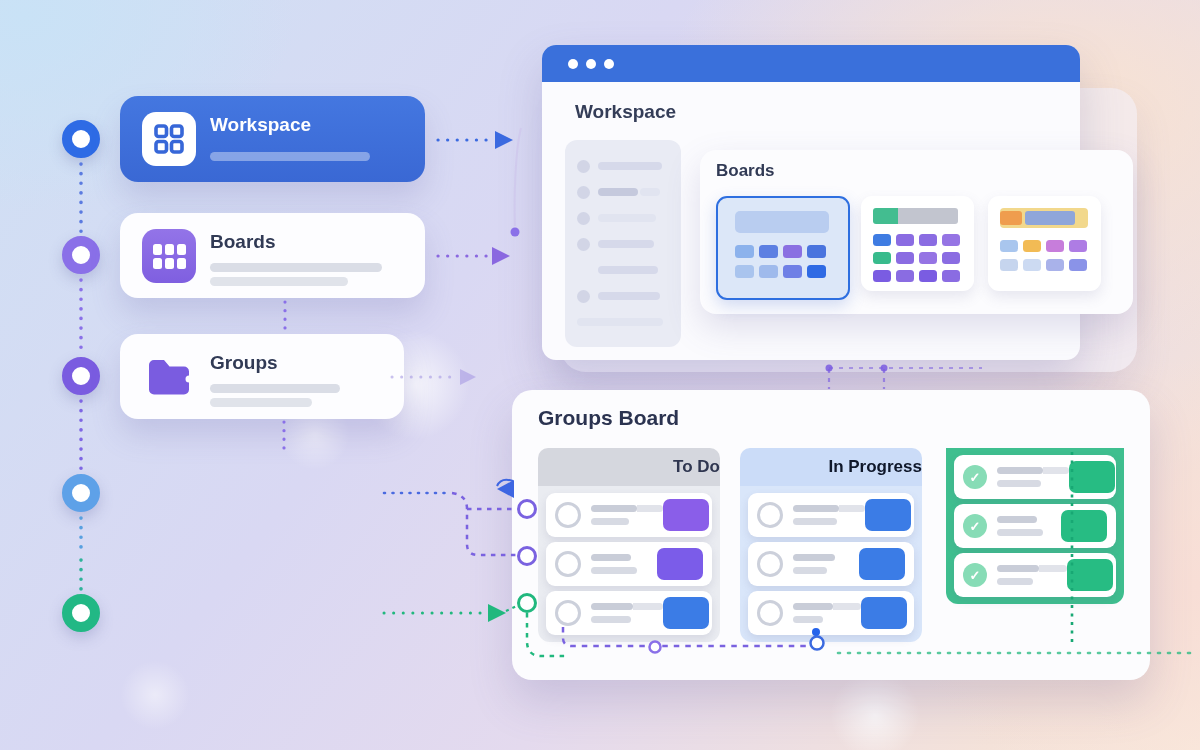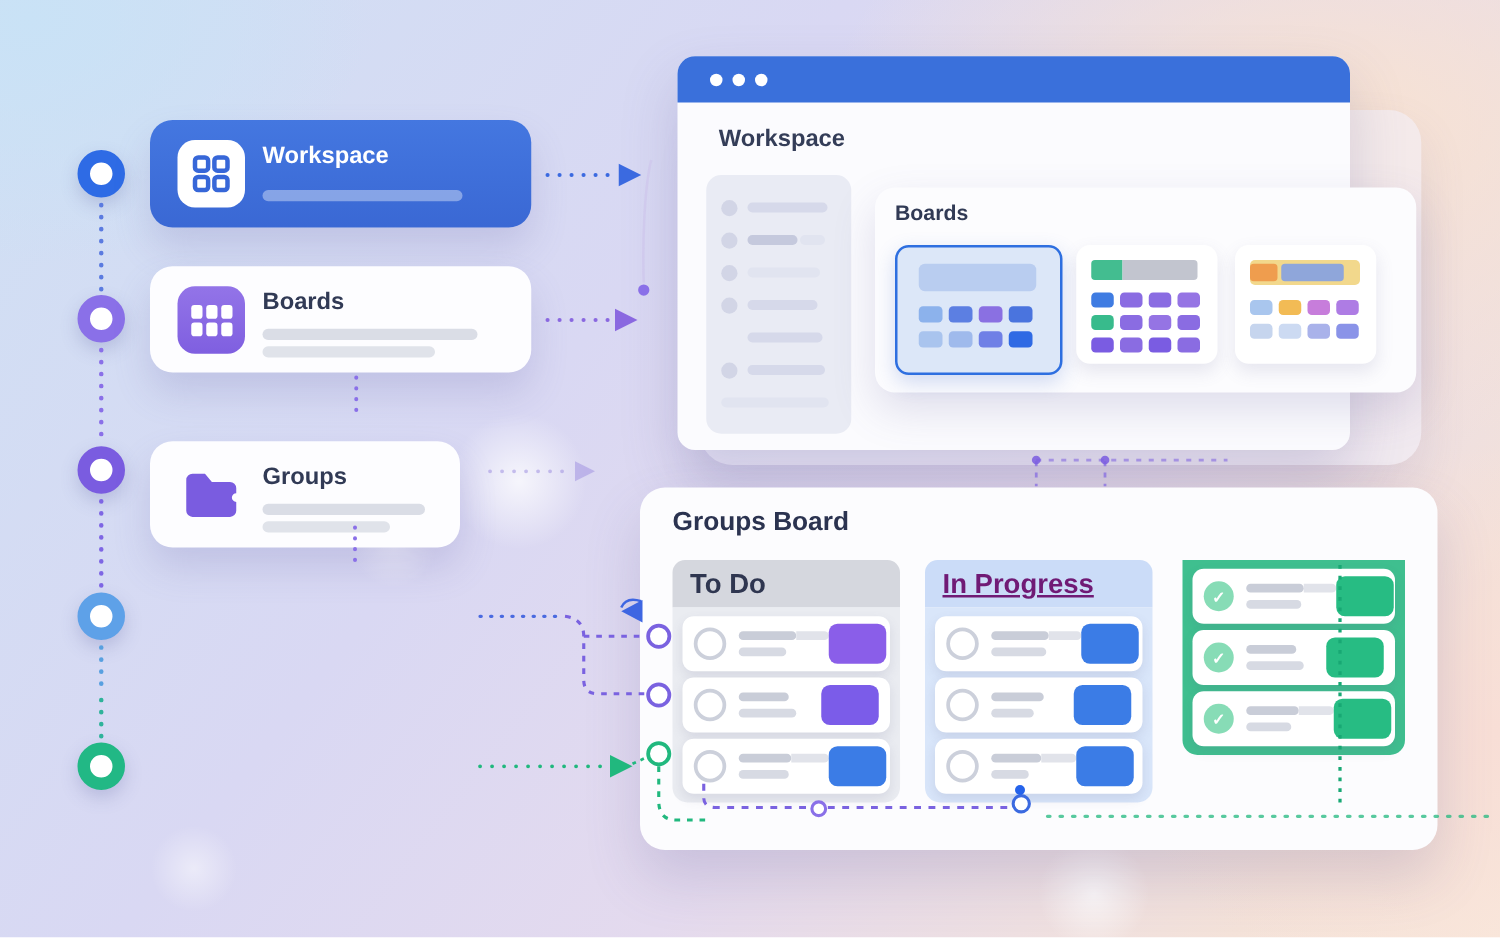--- a/index.html
+++ b/index.html
@@ -69,21 +69,21 @@
   .t3-head .b{position:absolute;left:25px;top:3px;width:50px;height:14px;border-radius:3px;background:#8fa6da;}
   .chiprow{position:absolute;display:flex;gap:5px;}
   .chip{width:19px;height:13px;border-radius:3.5px;display:inline-block;}
   .thumb.t2 .chip,.thumb.t3 .chip{width:18px;height:12px;}
   
   .pboard{position:absolute;left:512px;top:390px;width:638px;height:290px;border-radius:20px;
           background:#fcfcfe;box-shadow:0 22px 44px rgba(95,90,150,.20);}
   .pbtitle{position:absolute;left:26px;top:16px;font-size:21px;font-weight:700;color:#2b3350;}
   .pcol{position:absolute;top:58px;width:182px;border-radius:12px;}
   .pcol-header{height:38px;border-radius:10px 10px 0 0;display:flex;align-items:center;
-               padding-left:14px;box-sizing:border-box;font-size:22px;font-weight:700;}
+               padding-left:14px;box-sizing:border-box;font-size:17px;font-weight:700;justify-content:flex-end;}
   .pcol-body{height:156px;border-radius:0 0 12px 12px;padding:7px 8px;box-sizing:border-box;}
   .task{height:44px;border-radius:9px;background:#ffffff;box-shadow:0 4px 9px rgba(90,90,135,.14);
         margin-bottom:5px;display:flex;align-items:center;padding:0 9px;box-sizing:border-box;}
   .avatar{width:20px;height:20px;border-radius:50%;border:3px solid #ccd0db;flex:none;background:#fff;}
   .avatar.done-check{width:24px;height:24px;border:none;background:#87dcb6;color:#fff;
         display:flex;align-items:center;justify-content:center;font-size:13px;font-weight:700;}
   .tk-bars{display:flex;flex-direction:column;gap:6px;margin-left:10px;}
   .tk-r1{display:flex;gap:0;}
   .tk-b1{width:46px;height:7px;border-radius:4px;background:#c9cdd8;}
   .tk-tail{width:26px;height:7px;border-radius:0 4px 4px 0;background:#e1e3ea;}
@@ -133,21 +133,21 @@
           <span></span>
           <span></span>
           <span></span>
         </div>
     </div>
     <div class="ttitle">Boards</div>
     <span class="tbar" style="top:50px;width:172px"></span>
     <span class="tbar b2" style="top:64px;width:138px"></span>
   </div>
 
-  <div class="tcard" style="top:353px;width:248px;height:85px">
+  <div class="tcard" style="top:334px;width:284px;height:85px">
     <div class="ticon">
       <svg width="48" height="42" viewBox="0 0 48 42">
           <path fill="#7a5ce0" d="M4 9 a5 5 0 0 1 5-5 h10 l5.5 6.5 H39 a5 5 0 0 1 5 5 v4 a3.5 3.5 0 0 0 0 7 v7 a5 5 0 0 1 -5 5 H9 a5 5 0 0 1 -5-5 z"></path>
         </svg>
     </div>
     <div class="ttitle">Groups</div>
     <span class="tbar" style="top:50px;width:130px"></span>
     <span class="tbar b2" style="top:64px;width:102px"></span>
   </div>
 
@@ -291,21 +291,21 @@
               </span>
               <span class="tk-b2" style="width:40px"></span>
             </span>
           <span class="tk-block" style="background: rgb(59, 124, 230);"></span>
         </div>
       </div>
     </div>
 
     <div class="pcol" style="left:228px">
       <div class="pcol-header" style="background: rgb(203, 220, 248);">
-        <span style="color: #701a75; text-decoration: underline;">In Progress</span>
+        <span style="color: #0f172a;">In Progress</span>
       </div>
       <div class="pcol-body" style="background: rgb(217, 230, 250);">
         <div class="task">
           <span class="avatar"></span>
           <span class="tk-bars">
               <span class="tk-r1">
                 <span class="tk-b1"></span>
                 <span class="tk-tail"></span>
               </span>
               <span class="tk-b2" style="width:44px"></span>

